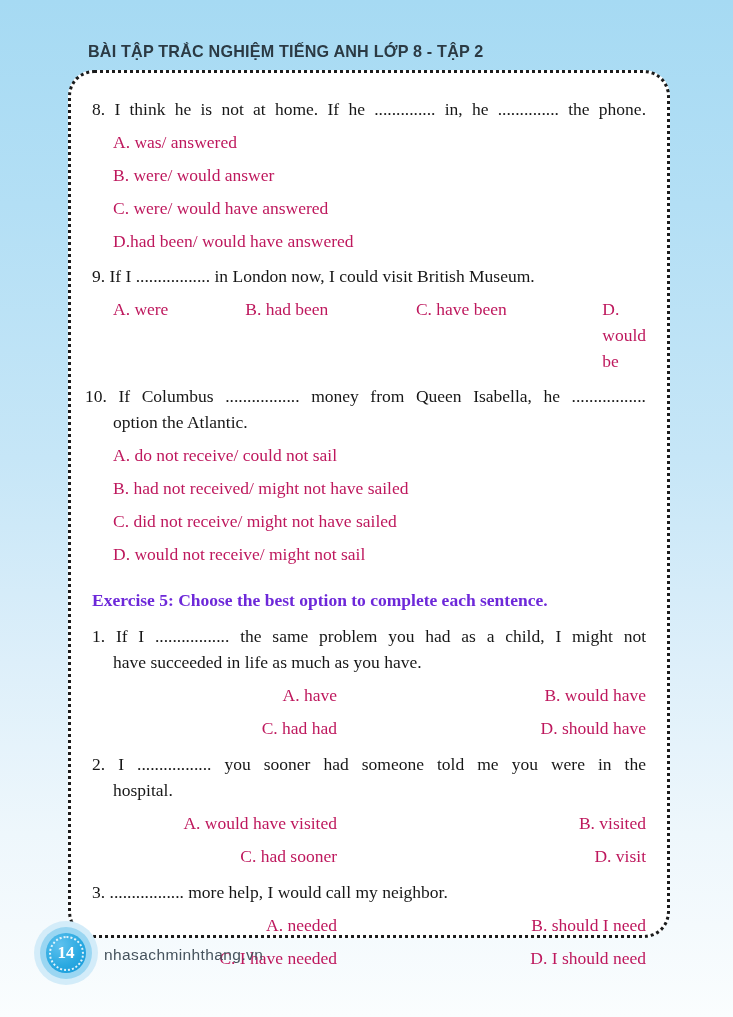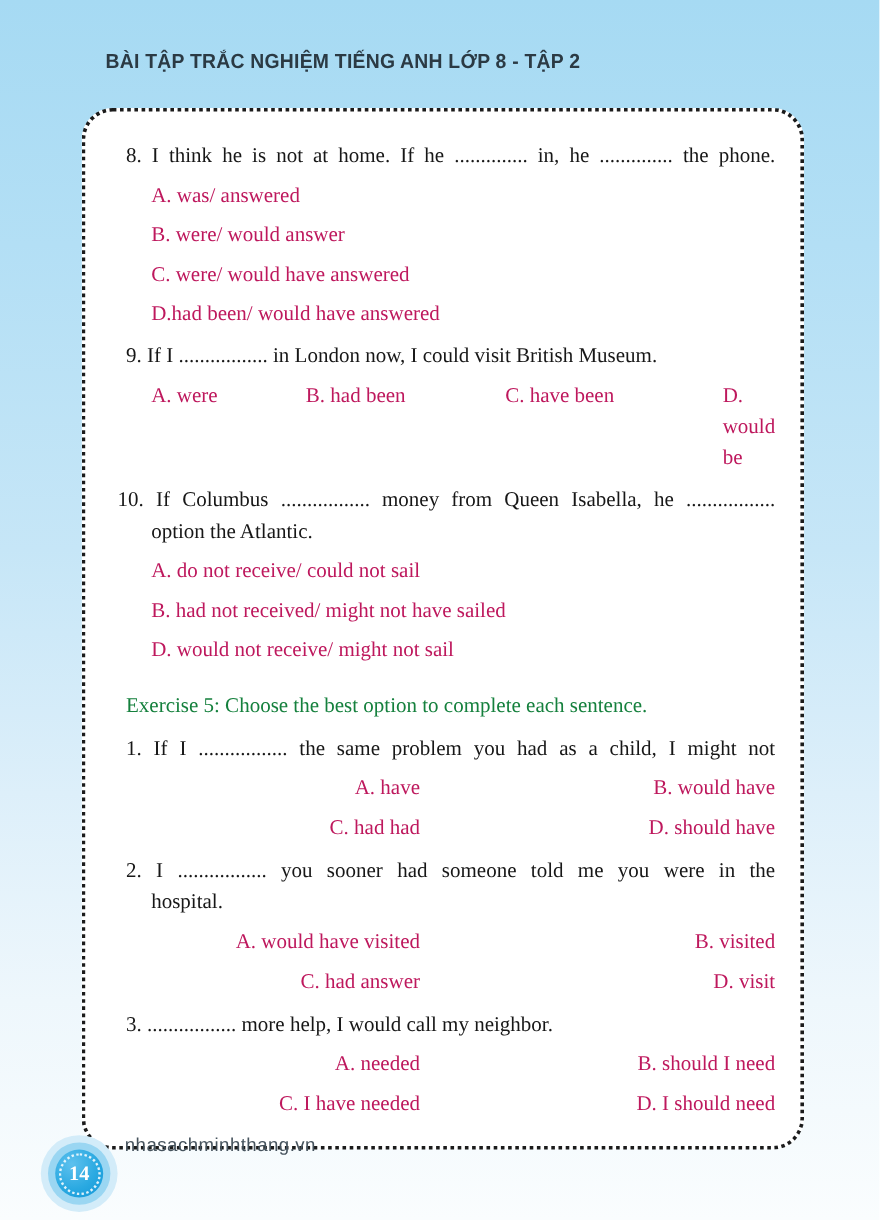--- a/index.html
+++ b/index.html
@@ -12,44 +12,44 @@
   .header-title {
     position:absolute; left:88px; top:42px;
     font-family:"Liberation Sans", sans-serif;
     font-size:17px; font-weight:600; color:#2b3a44; letter-spacing:0.2px;
     transform:scaleX(0.95); transform-origin:left center; white-space:nowrap;
   }
   .quiz-box {
     position:absolute; left:68px; top:70px; width:602px; height:868px;
     box-sizing:border-box; background:#ffffff;
     border:3px dotted #1b1b1b; border-radius:26px;
-    padding:23px 21px 16px 34px; z-index:1;margin-top:20px;
+    padding:23px 21px 16px 21px; z-index:1;
   }
   .q-text { padding-left:21px; }
   .q-line { line-height:26px; font-size:17.5px; color:#171717; }
   .q-line.first { text-indent:-21px; }
   .q-text.widenum .q-line.first { text-indent:-28px; }
   .q-line.justify { text-align:justify; text-align-last:justify; }
   .question { margin-top:9px; }
   .question:first-child { margin-top:0; }
   #part2 .question { margin-top:10px; }
   .q-option { line-height:26px; font-size:17.5px; color:#be185d; margin-top:7px; }
   .q-options.stack { padding-left:21px; }
   .q-options.row4 { display:flex; padding-left:21px;gap:24px; }
   .q-options.row4 .q-option:nth-child(1){ width:110px; }
   .q-options.row4 .q-option:nth-child(2){ width:149px; }
   .q-options.row4 .q-option:nth-child(3){ width:165px; }
   .q-options.row4 .q-option:nth-child(4){ flex:1; }
   .q-options.grid2 { display:grid; grid-template-columns:224px 1fr; padding-left:21px;text-align:right; }
   .exercise-heading {
     margin:20px 0 2px 0; line-height:26px;
-    font-size:17.5px; font-weight:400; color:#15803d;
+    font-size:17.5px; font-weight:700; color:#6d28d9;
   }
   .page-badge {
-    position:absolute; left:34px; top:946px; width:64px; height:64px;
+    position:absolute; left:34px; top:921px; width:64px; height:64px;
     border-radius:50%; background:#d3ecf9;
     display:flex; align-items:center; justify-content:center; z-index:3;text-align:right;
   }
   .badge-mid {
     width:52px; height:52px; border-radius:50%; background:#9ad6f2;
     display:flex; align-items:center; justify-content:center;
   }
   .badge-inner {
     position:relative; width:40px; height:40px; border-radius:50%;
     background: radial-gradient(circle at 35% 30%, #5ec1ee 0%, #2aa9e1 55%, #1195d7 100%);
@@ -101,46 +101,48 @@
           </div>
         </div>
         <div class="question">
           <div class="q-text widenum">
             <div class="q-line first justify"><span>10.</span> <span>If Columbus ................. money from Queen Isabella, he .................</span></div>
             <div class="q-line">option the Atlantic.</div>
           </div>
           <div class="q-options stack">
             <div class="q-option">A. do not receive/ could not sail</div>
             <div class="q-option">B. had not received/ might not have sailed</div>
+            <div class="q-option">C. did not receive/ might not have sailed</div>
             <div class="q-option">D. would not receive/ might not sail</div>
           </div>
         </div>
       </div>
     <div class="exercise-heading">Exercise 5: Choose the best option to complete each sentence.</div>
     <div id="part2">
         <div class="question">
           <div class="q-text">
             <div class="q-line first justify"><span>1.</span> <span>If I ................. the same problem you had as a child, I might not</span></div>
+            <div class="q-line">have succeeded in life as much as you have.</div>
           </div>
           <div class="q-options grid2">
             <div class="q-option">A. have</div>
             <div class="q-option">B. would have</div>
             <div class="q-option">C. had had</div>
             <div class="q-option">D. should have</div>
           </div>
         </div>
         <div class="question">
           <div class="q-text">
             <div class="q-line first justify"><span>2.</span> <span>I ................. you sooner had someone told me you were in the</span></div>
             <div class="q-line">hospital.</div>
           </div>
           <div class="q-options grid2">
             <div class="q-option">A. would have visited</div>
             <div class="q-option">B. visited</div>
-            <div class="q-option">C. had answer</div>
+            <div class="q-option">C. had sooner</div>
             <div class="q-option">D. visit</div>
           </div>
         </div>
         <div class="question">
           <div class="q-text">
             <div class="q-line first"><span>3.</span> <span>................. more help, I would call my neighbor.</span></div>
           </div>
           <div class="q-options grid2">
             <div class="q-option">A. needed</div>
             <div class="q-option">B. should I need</div>

